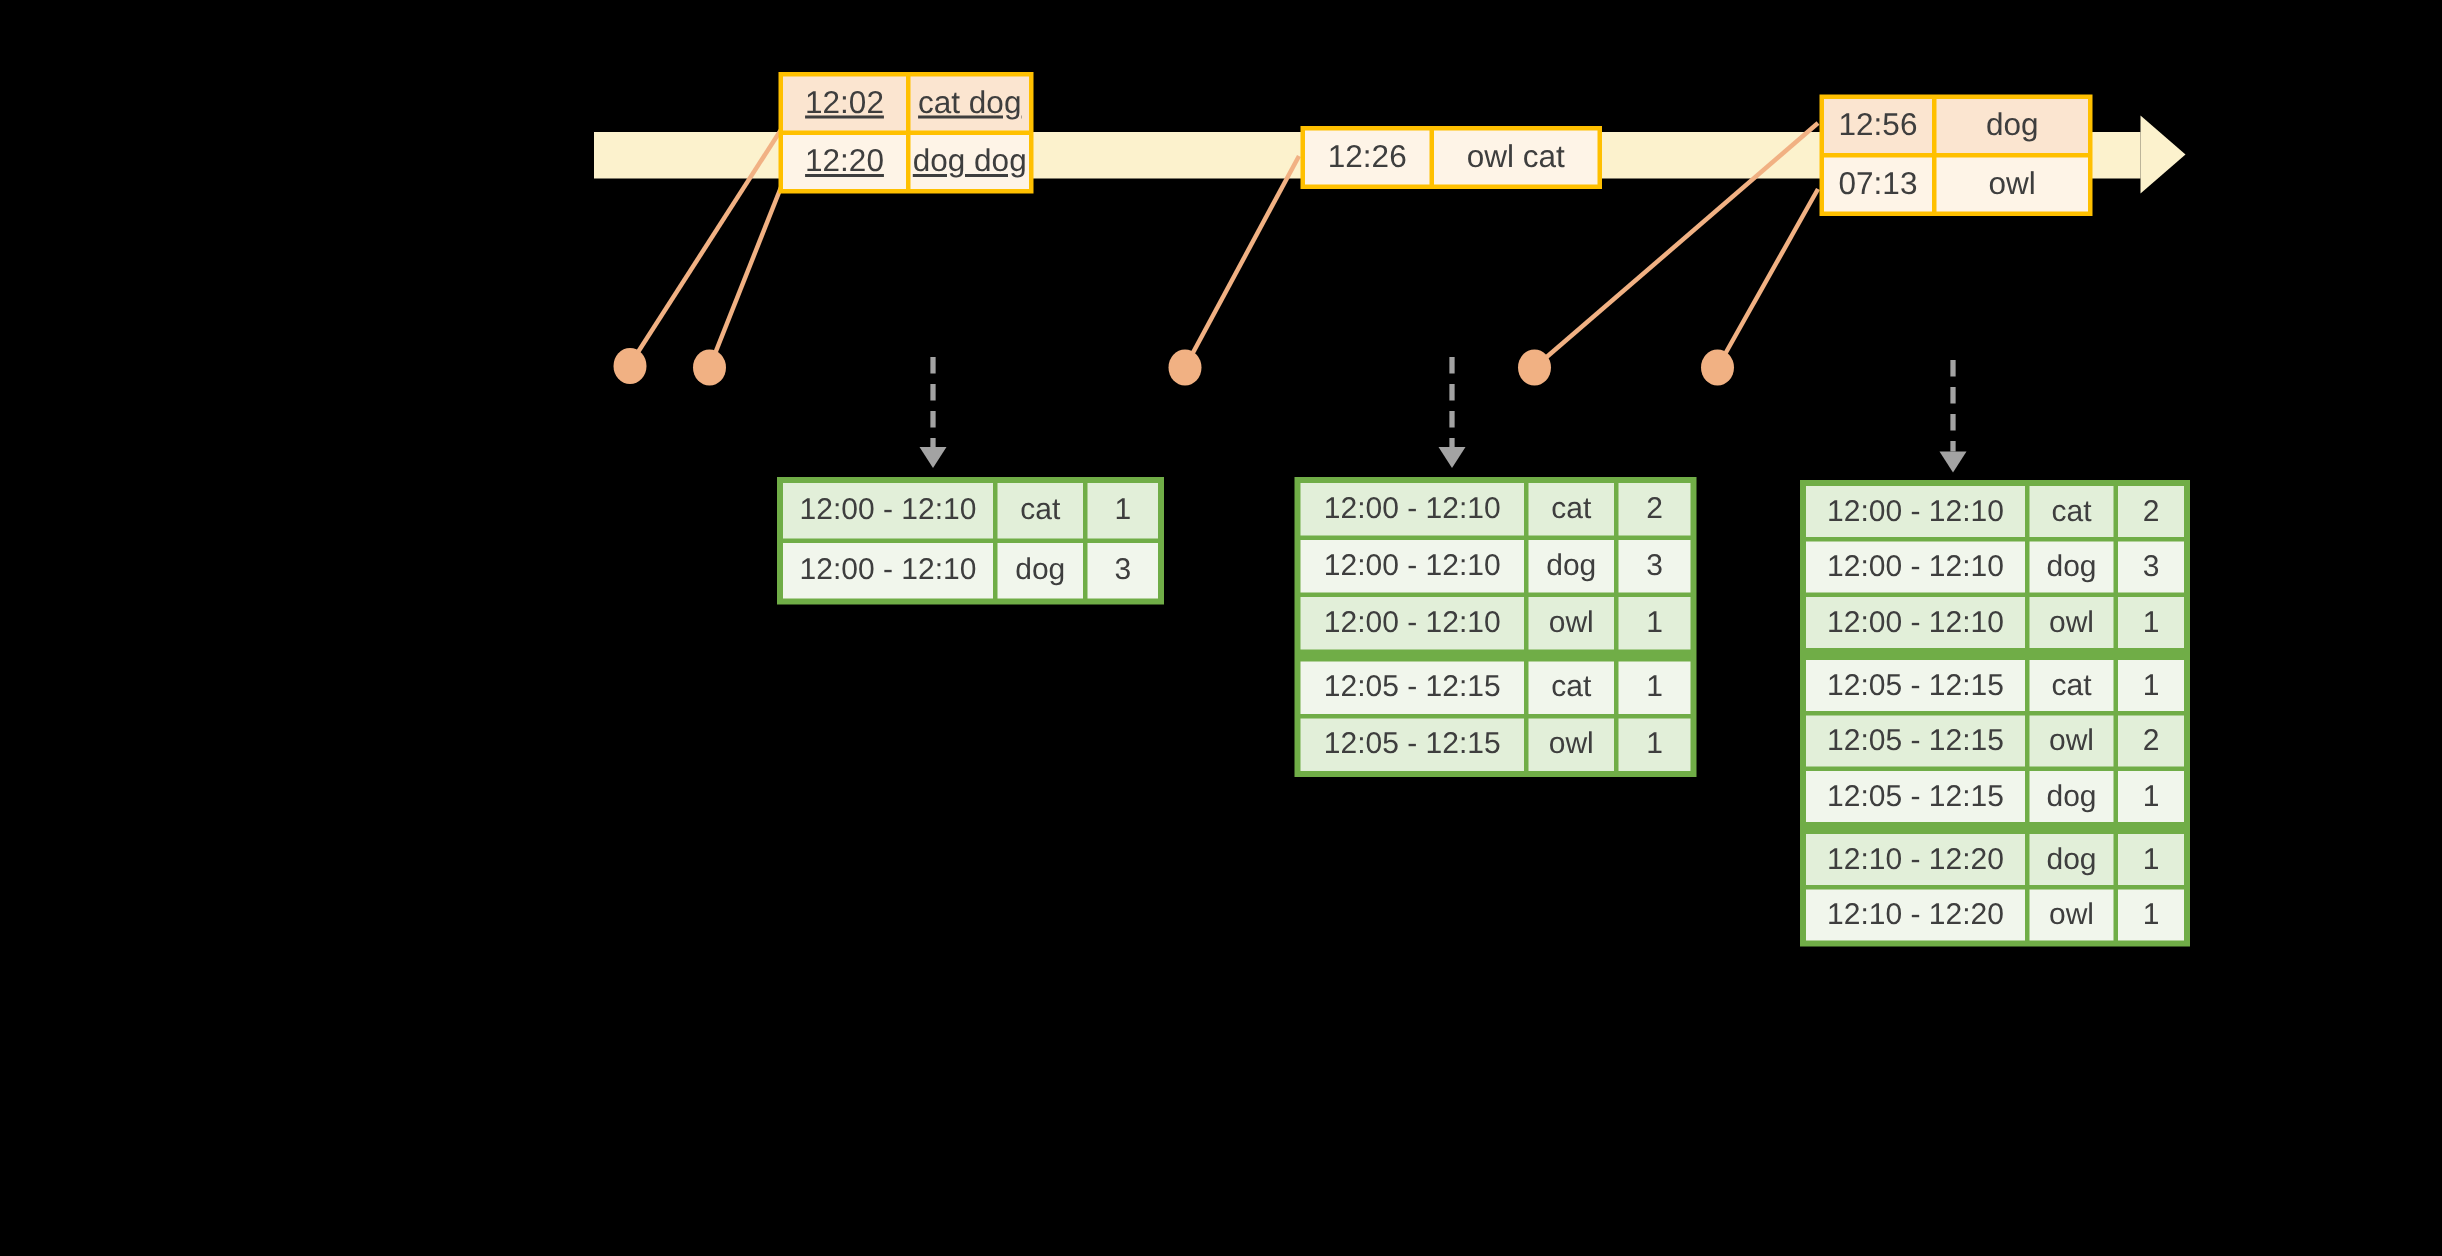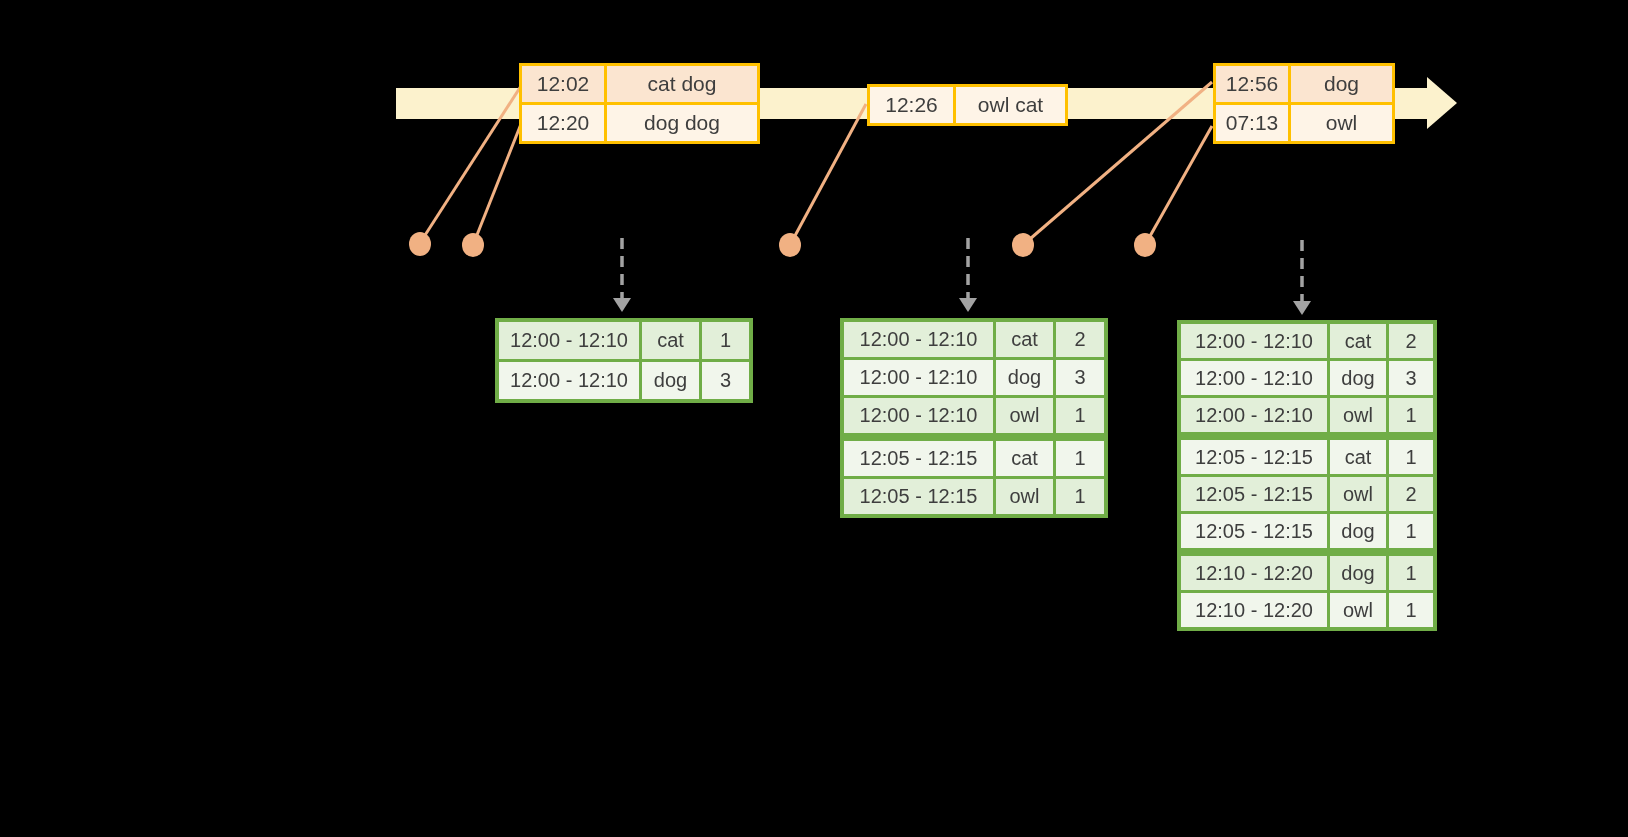--- a/index.html
+++ b/index.html
@@ -26,21 +26,21 @@
   .event-table{position:absolute; background:var(--gold); padding:3px; box-sizing:border-box;}
   .erow{display:grid; grid-template-columns:var(--tcol) 1fr; gap:3px; margin-bottom:3px;}
   .erow:last-child{margin-bottom:0;}
   .event-table .cell{
     height:36px; display:flex; align-items:center; justify-content:center;
     font-size:21px; color:var(--ink);
   }
   .tone-peach{background:var(--peach);} .tone-cream{background:var(--cream);}
 
   
-  .result-table{position:absolute; background:var(--green); padding:4px; box-sizing:border-box;}
+  .result-table{position:absolute; background:var(--green); padding:4px; box-sizing:border-box;margin-left:23px;}
   .rrow{display:grid; grid-template-columns:var(--cols); gap:3px; margin-bottom:3px;}
   .rrow:last-child{margin-bottom:0;}
   .rrow.group-end{margin-bottom:8px;}
   .result-table .cell{
     height:var(--rh); display:flex; align-items:center; justify-content:center;
     font-size:20px; color:var(--ink);
   }
   .gdark{background:var(--gdark);} .glight{background:var(--glight);}
 </style>
 </head>
@@ -65,21 +65,21 @@
     <ellipse cx="1145" cy="245" rx="11" ry="12" style="fill:var(--salmon)"></ellipse>
 
     <line x1="622" y1="238" x2="622" y2="298" style="stroke:var(--gray)" stroke-width="3.5" stroke-dasharray="11 7"></line>
     <polygon points="613,298 631,298 622,312" style="fill:var(--gray)"></polygon>
     <line x1="968" y1="238" x2="968" y2="298" style="stroke:var(--gray)" stroke-width="3.5" stroke-dasharray="11 7"></line>
     <polygon points="959,298 977,298 968,312" style="fill:var(--gray)"></polygon>
     <line x1="1302" y1="240" x2="1302" y2="301" style="stroke:var(--gray)" stroke-width="3.5" stroke-dasharray="11 7"></line>
     <polygon points="1293,301 1311,301 1302,315" style="fill:var(--gray)"></polygon>
   </svg>
 
-  <div class="event-table" style="left:519px; top:63px; width:241px; --tcol:82px;">
+  <div class="event-table" style="left:519px; top:48px; width:170px;text-decoration:underline; --tcol:82px;">
       <div class="erow">
         <div class="cell tone-peach">12:02</div>
         <div class="cell tone-peach">cat dog</div>
       </div>
       <div class="erow">
         <div class="cell tone-cream">12:20</div>
         <div class="cell tone-cream">dog dog</div>
       </div>
     </div>
   <div class="event-table" style="left:867px; top:84px; width:201px; --tcol:83px;">

